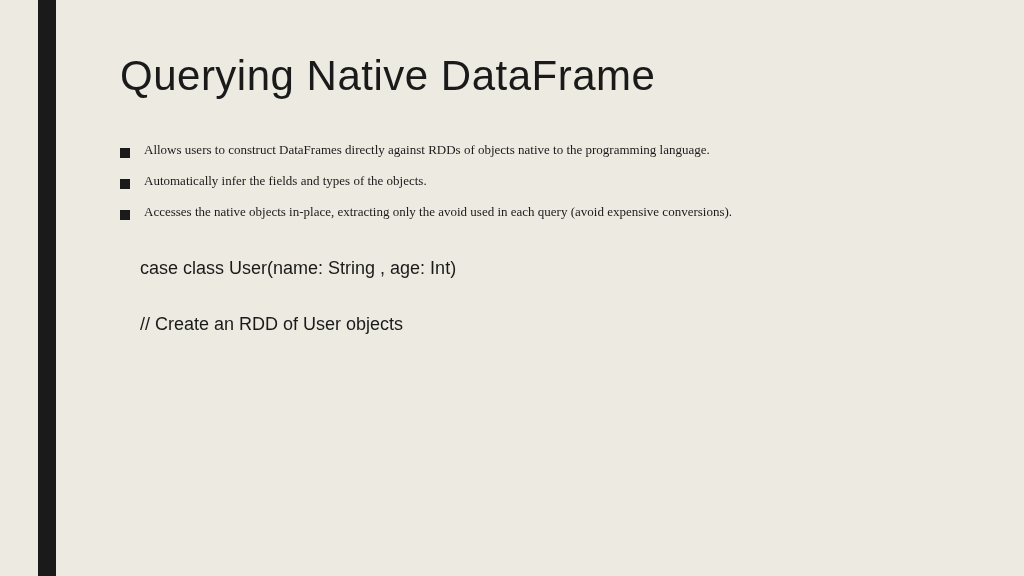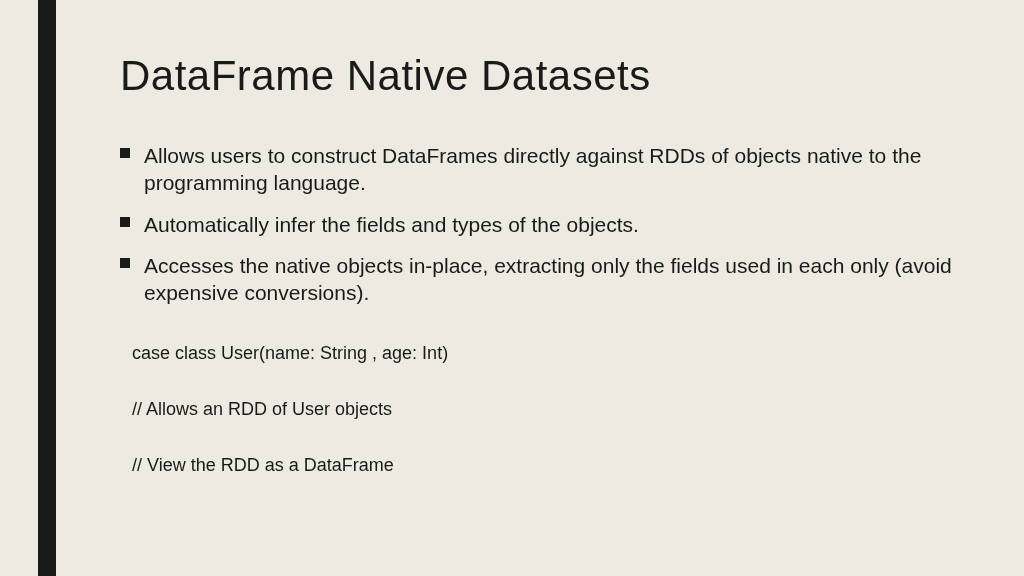--- a/index.html
+++ b/index.html
@@ -37,72 +37,72 @@
       margin-bottom: 42px;
       letter-spacing: 0.5px;
     }
     .bullet-list {
       margin-bottom: 34px;
     }
     .bullet-item {
       display: flex;
       align-items: flex-start;
       margin-bottom: 14px;
-      font-size: 21px;
+      font-size: 13px;
       line-height: 1.3;
       color: #1a1a1a;
+      font-family: Liberation Serif, serif;
     }
     .bullet-marker {
       flex-shrink: 0;
       width: 10px;
       height: 10px;
       background: #1a1a1a;
       margin-top: 6px;
       margin-right: 14px;
     }
     .bullet-text {
       flex: 1;
     }
     .code-block {
-      margin-left: 12px;
+      margin-left: 20px;
       font-size: 18px;
       line-height: 1.55;
       color: #1a1a1a;
       font-family: 'Segoe UI', Tahoma, sans-serif;
     }
     .code-line {
       white-space: pre-wrap;
     }
     .code-spacer {
       height: 28px;
     }
   </style>
 </head>
 <body>
 
 <div class="accent-bar"></div>
 
 <div class="content">
-  <h1 class="title">DataFrame Native Datasets</h1>
+  <h1 class="title">Querying Native DataFrame</h1>
 
   <div class="bullet-list">
     <div class="bullet-item">
       <div class="bullet-marker"></div>
       <div class="bullet-text">Allows users to construct DataFrames directly against RDDs of objects native to the programming language.</div>
     </div>
     <div class="bullet-item">
       <div class="bullet-marker"></div>
       <div class="bullet-text">Automatically infer the fields and types of the objects.</div>
     </div>
     <div class="bullet-item">
       <div class="bullet-marker"></div>
-      <div class="bullet-text">Accesses the native objects in-place, extracting only the fields used in each only (avoid expensive conversions).</div>
+      <div class="bullet-text">Accesses the native objects in-place, extracting only the avoid used in each query (avoid expensive conversions).</div>
     </div>
   </div>
 
   <div class="code-block">
     <div class="code-line">case class User(name: String , age: Int)</div>
     <div class="code-spacer"></div>
-    <div class="code-line">// Allows an RDD of User objects</div>
+    <div class="code-line">// Create an RDD of User objects</div>
     <div class="code-spacer"></div>
-    <div class="code-line">// View the RDD as a DataFrame</div>
   </div>
 </div>
 
 </body></html>

